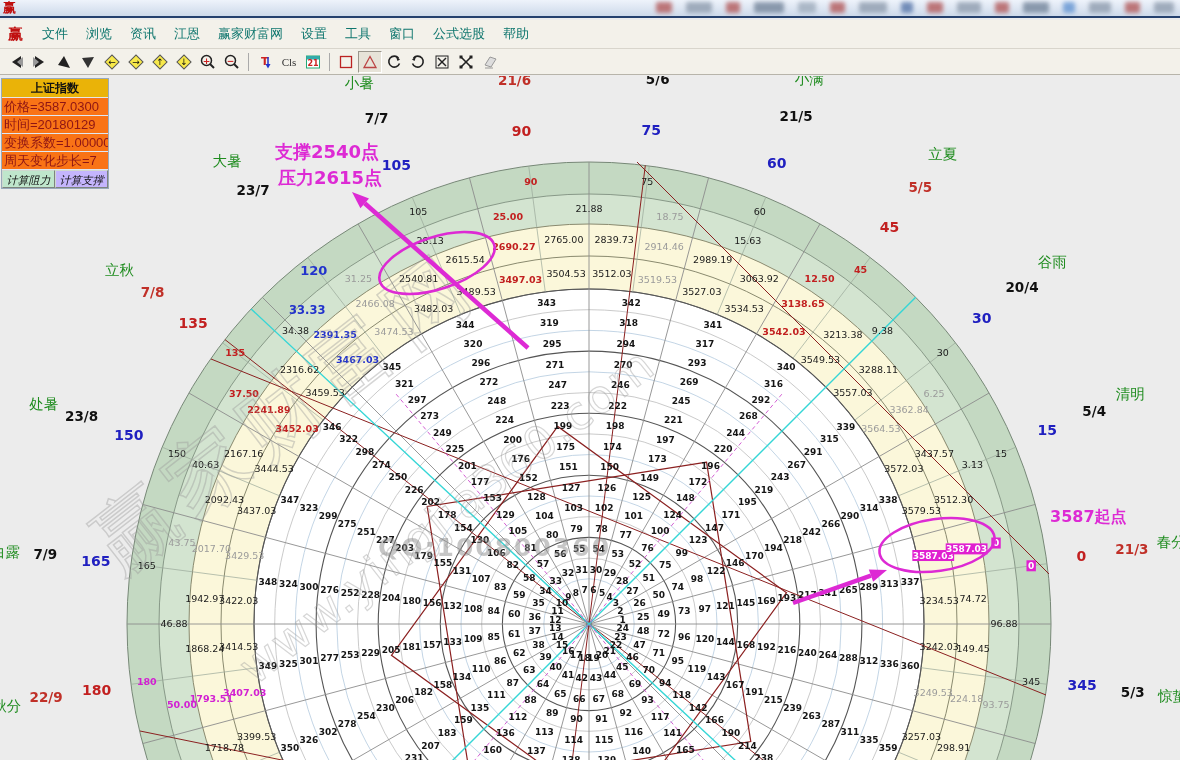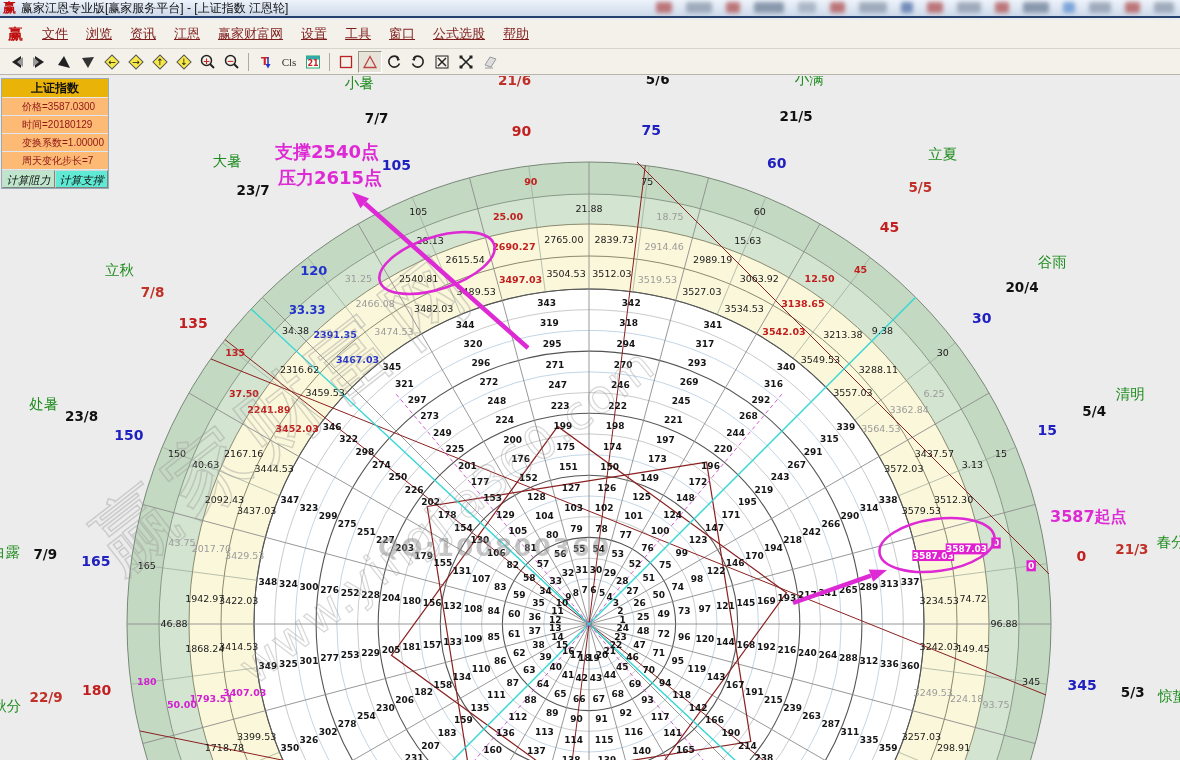--- a/index.html
+++ b/index.html
@@ -10,48 +10,47 @@
     background:linear-gradient(#eef3fb,#cdd9ea);border-bottom:2px solid #24406e;
     display:flex;align-items:center;padding-left:3px;box-sizing:border-box;}
   #title-logo{color:#c01010;font-weight:bold;font-size:13px;margin-right:5px;}
   #title-text{font-size:12px;color:#101010;white-space:nowrap;}
   #title-blur{position:absolute;right:6px;top:2px;height:13px;display:flex;gap:14px;
     filter:blur(2px);opacity:.75;}
   #title-blur span{display:inline-block;height:11px;border-radius:2px;}
   #menubar{position:absolute;left:0;top:20px;width:1180px;height:28px;background:#f3f1ea;
     display:flex;align-items:center;gap:0;border-bottom:1px solid #d8d5cc;}
   #menu-logo{color:#c01010;font-weight:bold;font-size:15px;padding:0 10px 0 8px;}
-  .menu-item{font-size:13px;color:#7f1d1d;padding:4px 9px;cursor:default;text-decoration:underline;}
+  .menu-item{font-size:13px;color:#0f766e;padding:4px 9px;cursor:default;}
   #toolbar{position:absolute;left:0;top:49px;width:1180px;height:26px;background:#f3f1ea;
     border-bottom:1px solid #b7b4aa;display:flex;align-items:center;padding-left:4px;box-sizing:border-box;}
   .tbtn{width:24px;height:22px;display:flex;align-items:center;justify-content:center;}
   .tbtn.active{background:#e7e3d8;border:1px solid #9a968c;border-right-color:#fff;border-bottom-color:#fff;box-sizing:border-box;}
   .tsep{width:1px;height:18px;background:#aaa;margin:0 4px;}
   .cls-label{font-size:11px;color:#333;font-family:Liberation Serif, serif;}
   
   #panel{position:absolute;left:1px;top:78px;width:106px;border:1px solid #9ab;background:#fff;z-index:5;}
   #panel-header{height:18px;background:#eab308;font-size:12px;font-weight:bold;color:#111;
     text-align:center;line-height:18px;border-bottom:1px solid #e6e6e6;}
-  .panel-row{height:17px;background:#fdba74;color:#8e1515;font-size:10px;line-height:17px;
-    padding-left:20px;border-bottom:1px solid #dfe7f2;white-space:nowrap;overflow:hidden;}
+  .panel-row{height:17px;background:#f97316;color:#8e1515;font-size:13px;line-height:17px;
+    padding-left:2px;border-bottom:1px solid #dfe7f2;white-space:nowrap;overflow:hidden;}
   #panel-buttons{display:flex;height:18px;font-style:italic;}
   #panel-buttons div{flex:1;font-size:11px;color:#111;text-align:center;line-height:18px;
     border:1px outset #cfd8cf;box-sizing:border-box;}
   #btn-resistance{background:#bfe6cc;}
-  #btn-support{background:#5eead4;}
+  #btn-support{background:#c4b5fd;}
   
   #wheel-wrap{position:absolute;left:0;top:76px;width:1180px;height:684px;background:#ececec;overflow:hidden;}
   svg text{font-family:"DejaVu Sans","Liberation Sans",sans-serif;}
 </style>
 </head>
 <body>
 
 <div id="titlebar">
   <span id="title-logo">赢</span>
-  <span id="title-text">赢家江恩专业版[赢家服务平台] - [上证指数 江恩轮]</span>
   <span id="title-blur">
       <span style="background: rgb(176, 80, 80); width: 16px;"></span>
       <span style="background: rgb(138, 152, 170); width: 26px;"></span>
       <span style="background: rgb(176, 80, 80); width: 14px;"></span>
       <span style="background: rgb(109, 127, 149); width: 30px;"></span>
       <span style="background: rgb(154, 168, 184); width: 18px;"></span>
       <span style="background: rgb(176, 80, 80); width: 15px;"></span>
       <span style="background: rgb(138, 152, 170); width: 28px;"></span>
       <span style="background: rgb(79, 111, 165); width: 12px;"></span>
       <span style="background: rgb(176, 80, 80); width: 16px;"></span>

